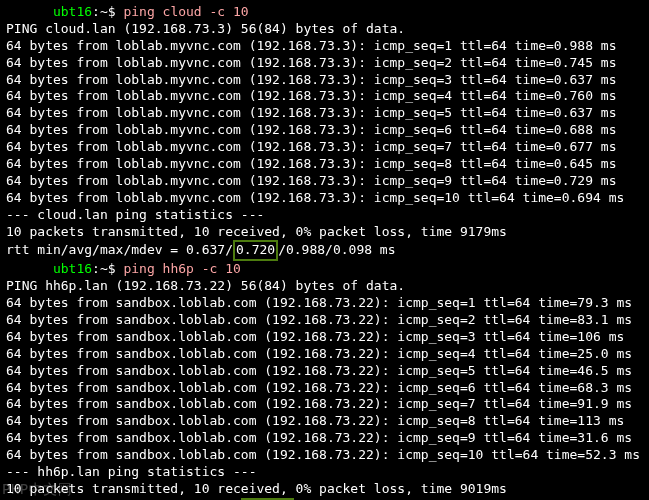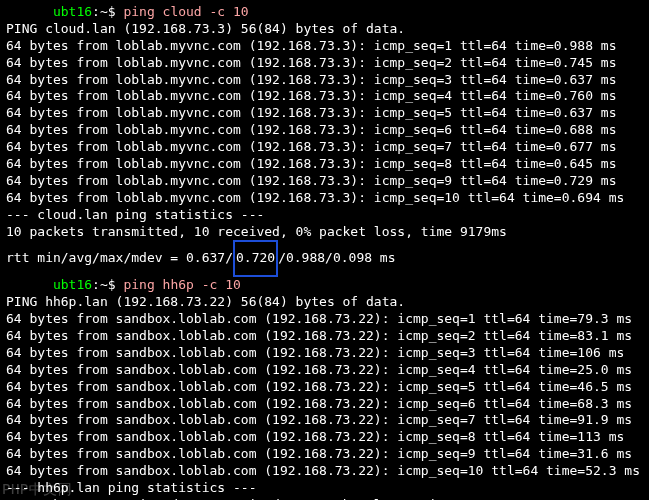--- a/index.html
+++ b/index.html
@@ -16,22 +16,22 @@
   }
   .terminal {
     padding: 4px 6px;
     white-space: pre;
   }
   .line { white-space: pre; }
   .prompt-host { color: #00ff00; font-weight: normal; }
   .prompt-ps { color: #fff; }
   .prompt-cmd { color: #fca5a5; }
   .hl-box {
-    border: 2px solid #1d4ed8;
-    padding: 8px 1px;
+    border: 2px solid #4d7c0f;
+    padding: 0 1px;
     display: inline-block;
   }
   .watermark {
     position: absolute;
     left: 2px;
     bottom: 2px;
     color: rgba(255,255,255,0.25);
     font-size: 14px;
     z-index: 10;
     letter-spacing: 0.5px;

